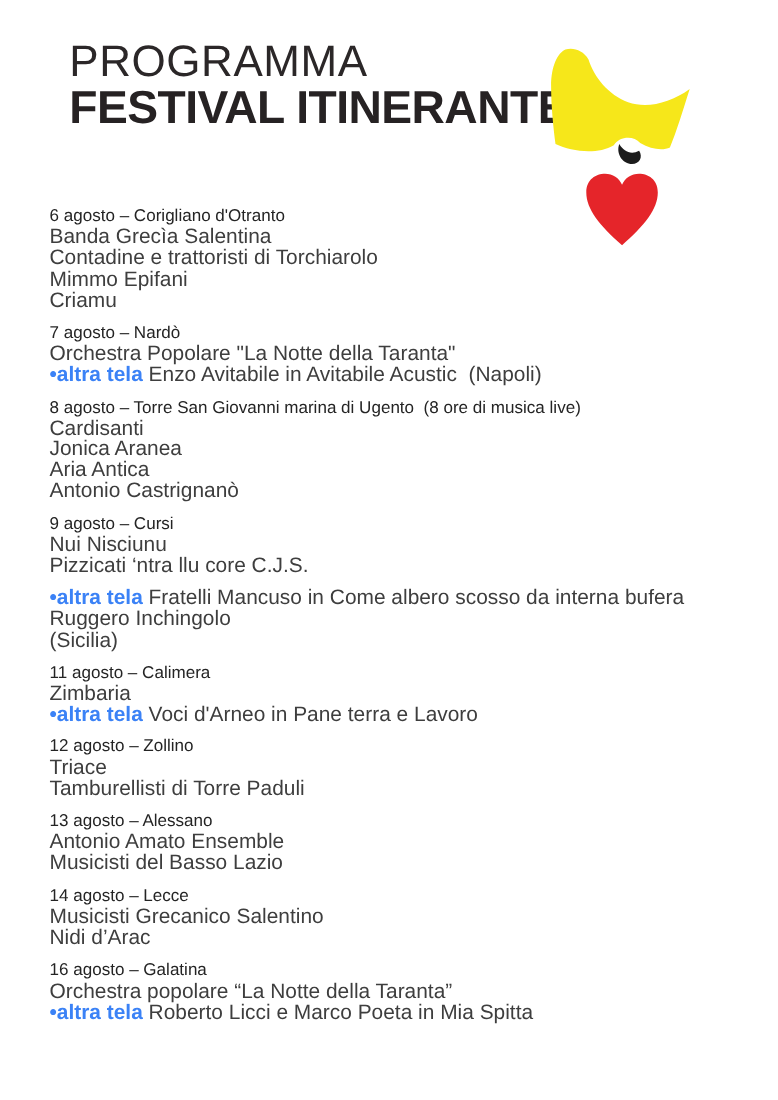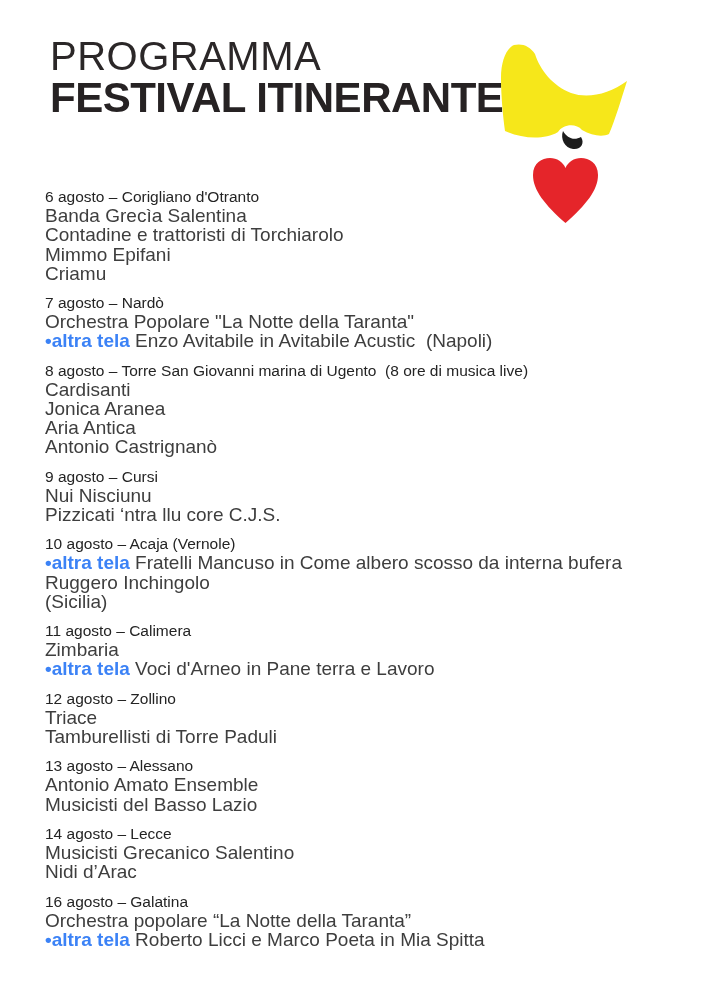--- a/index.html
+++ b/index.html
@@ -10,21 +10,21 @@
   }
   .page {
     position: relative;
     width: 707px;
     height: 1000px;
     background: #ffffff;
     overflow: hidden;
   }
   .poster-header {
     position: absolute;
-    left: 50px;
+    left: 63px;
     top: 36px;
   }
   .title-line1 {
     display: block;
     font-size: 40px;
     line-height: 41px;
     font-weight: 400;
     letter-spacing: 0.5px;
     color: #2b2728;
     white-space: pre;
@@ -130,21 +130,20 @@
         <p class="event-line">Jonica Aranea</p>
         <p class="event-line">Aria Antica</p>
         <p class="event-line">Antonio Castrignanò</p>
       </section>
       <section class="event">
         <h2 class="event-heading">9 agosto – Cursi</h2>
         <p class="event-line">Nui Nisciunu</p>
         <p class="event-line">Pizzicati ‘ntra llu core C.J.S.</p>
       </section>
       <section class="event">
-        <h2 class="event-heading">10 agosto – Acaja (Vernole)</h2>
         <p class="event-line"><b>•altra tela</b> Fratelli Mancuso in Come albero scosso da interna bufera</p>
         <p class="event-line">Ruggero Inchingolo</p>
         <p class="event-line">(Sicilia)</p>
       </section>
       <section class="event">
         <h2 class="event-heading">11 agosto – Calimera</h2>
         <p class="event-line">Zimbaria</p>
         <p class="event-line"><b>•altra tela</b> Voci d'Arneo in Pane terra e Lavoro</p>
       </section>
       <section class="event">

